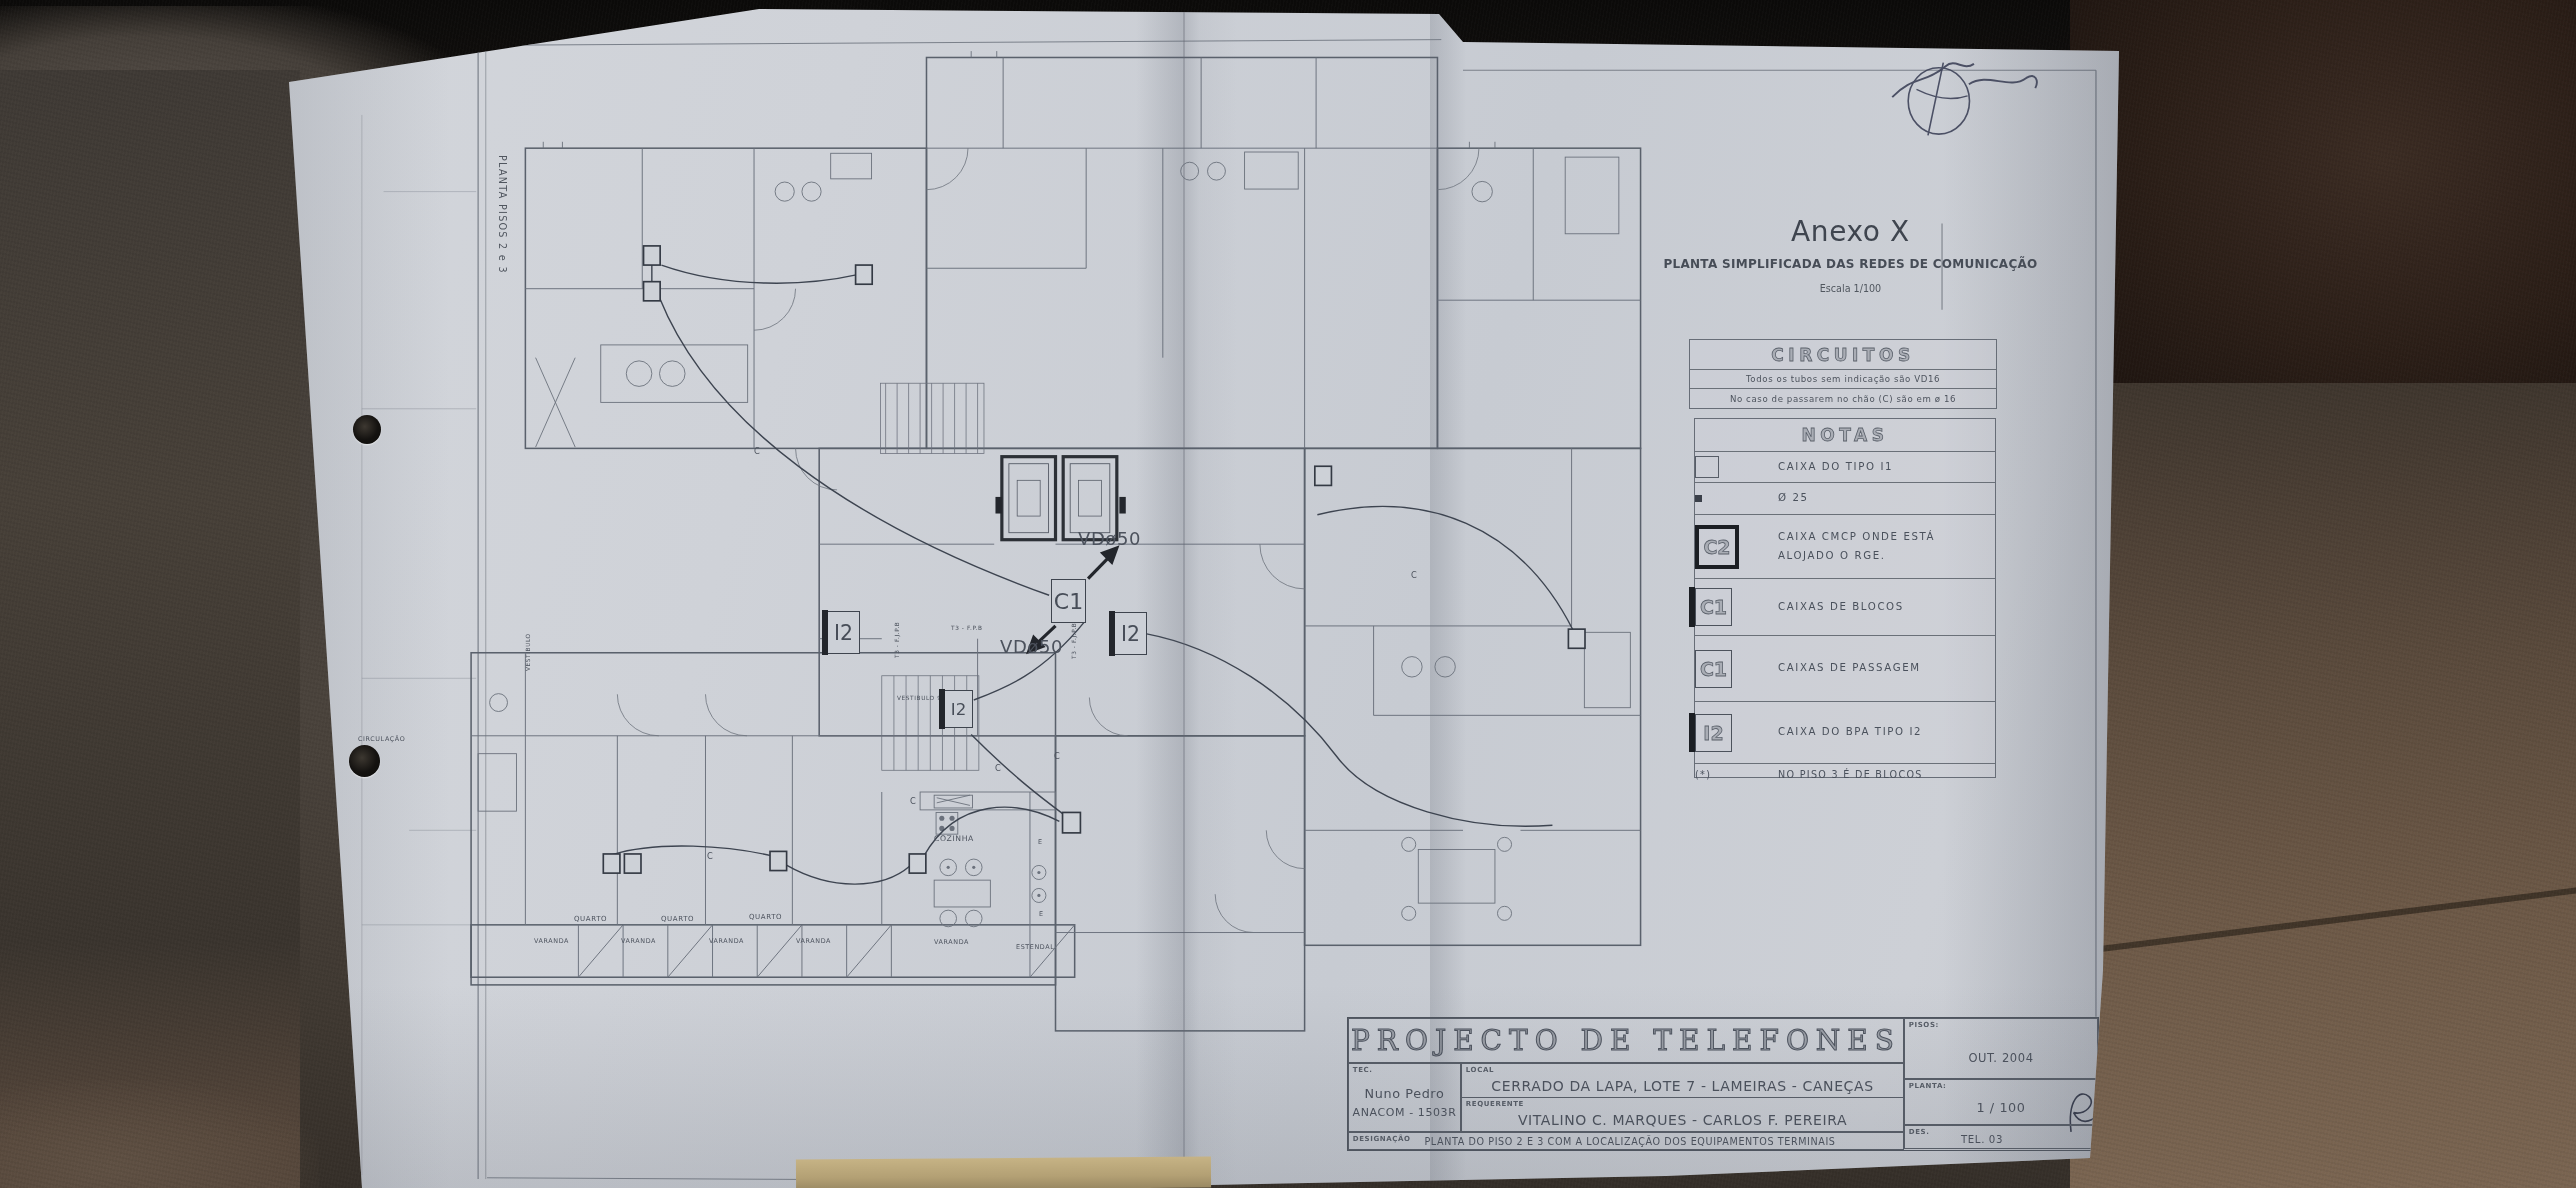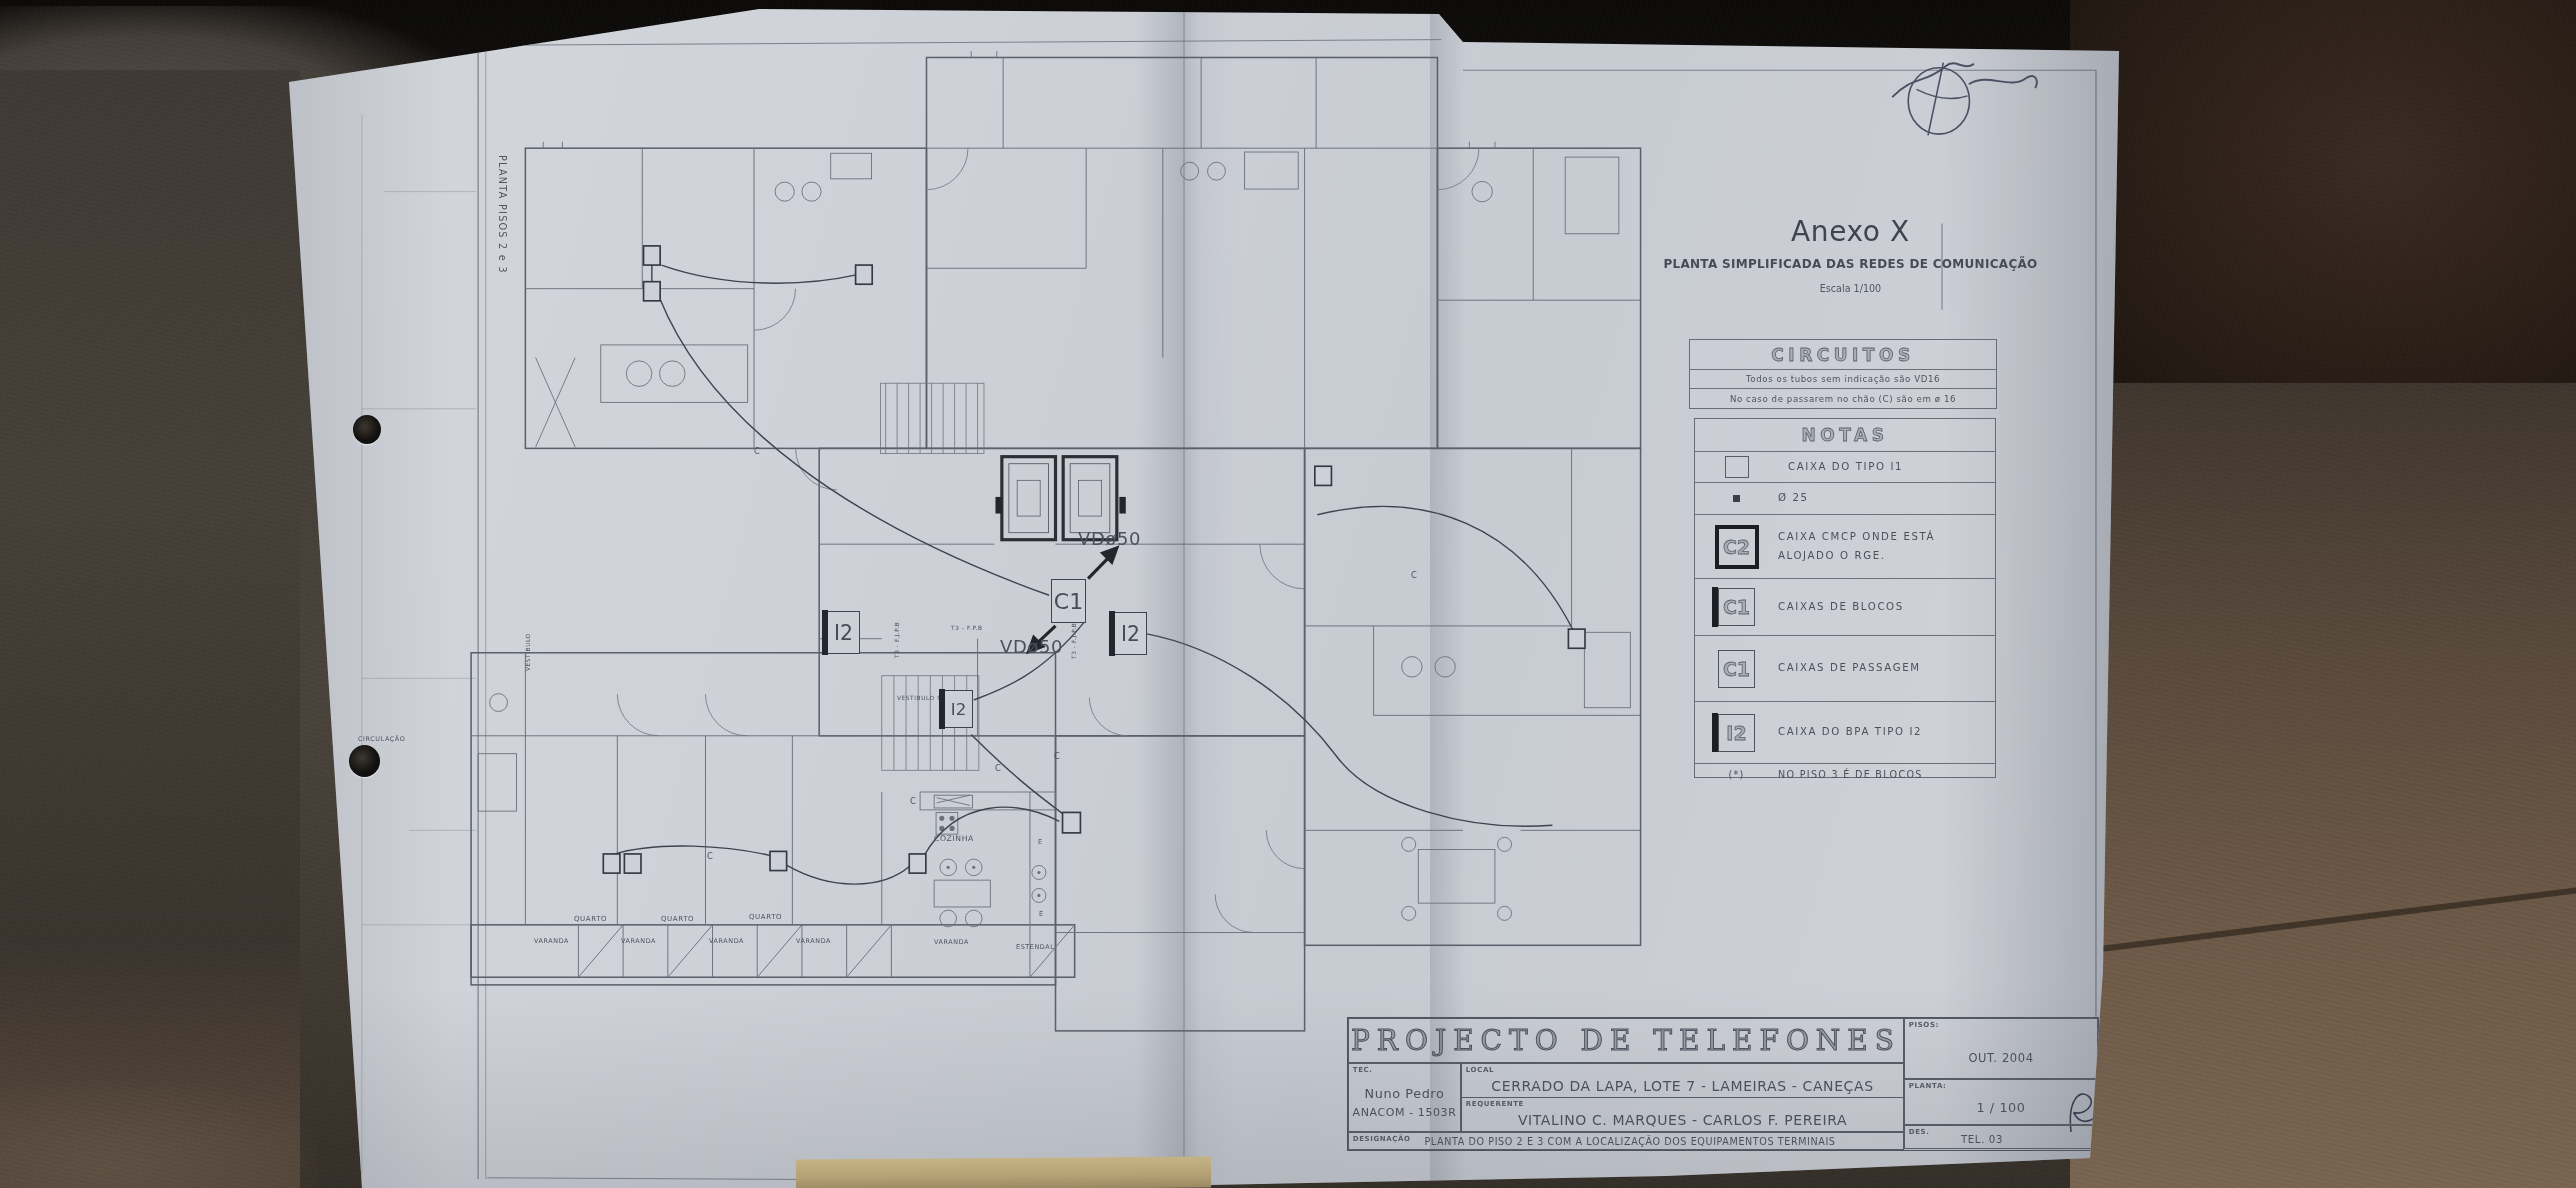--- a/index.html
+++ b/index.html
@@ -67,21 +67,21 @@
   #circuits .t{height:29px;border-bottom:1px solid #6a7078;display:flex;align-items:center;justify-content:center;
     font-size:17px;letter-spacing:4.5px;}
   #circuits .l{height:18px;border-bottom:1px solid #6a7078;display:flex;align-items:center;justify-content:center;
     font-size:8.6px;letter-spacing:0.6px;color:#4d535d;}
   #circuits .l:last-child{border-bottom:none;height:20.4px;}
   #notes{left:1694px;top:418px;width:300px;height:358px;}
   #notes .t{height:32px;border-bottom:1px solid #6a7078;display:flex;align-items:center;justify-content:center;
     font-size:17px;letter-spacing:4.5px;}
   .nrow{position:relative;display:flex;align-items:center;border-bottom:1px solid #6a7078;}
   .nrow:last-child{border-bottom:none;}
-  .nsym{width:83px;display:flex;align-items:center;justify-content:center;flex:none;}
+  .nsym{width:83px;display:flex;align-items:center;justify-content:flex-start;flex:none;}
   .nlab{font-size:10.2px;letter-spacing:1.6px;color:#4a515c;line-height:1.8;width:204px;}
   .sym-square{width:22px;height:20.4px;border:1.3px solid #575d67;}
   .sym-dot{width:7px;height:7.7px;background:#3a3f49;}
   .sym-heavy{width:36px;height:36px;border:4.5px solid #1b1e23;display:flex;align-items:center;justify-content:center;}
   .sym-box{position:relative;width:35px;height:36px;border:1.6px solid #4c525c;display:flex;align-items:center;justify-content:center;}
   .sym-box.leftbar::before{content:"";position:absolute;left:-7px;top:-1.6px;height:calc(100% + 3.2px);width:6.4px;background:#1b1e23;}
   .sym-text{font-size:19px;}
   .star-sym{font-size:9.6px;color:#4a515c;letter-spacing:1.3px;}
   
   .plan-label{position:absolute;color:#4c525d;letter-spacing:0.6px;white-space:nowrap;transform-origin:0 0;}
@@ -303,21 +303,21 @@
   </div>
 
   <div class="legend" id="circuits">
     <div class="t outline">CIRCUITOS</div>
     <div class="l">Todos os tubos sem indicação são VD16</div>
     <div class="l">No caso de passarem no chão (C) são em ø 16</div>
   </div>
 
   <div class="legend" id="notes">
     <div class="t outline">NOTAS</div>
-    <div class="nrow" style="height:30px;gap:10px;">
+    <div class="nrow" style="height:30px;">
       <div class="nsym">
           <div class="sym-square"></div>
         </div>
       <div class="nlab">CAIXA DO TIPO I1</div>
     </div>
     <div class="nrow" style="height:31px;">
       <div class="nsym">
           <div class="sym-dot"></div>
         </div>
       <div class="nlab">Ø 25</div>

